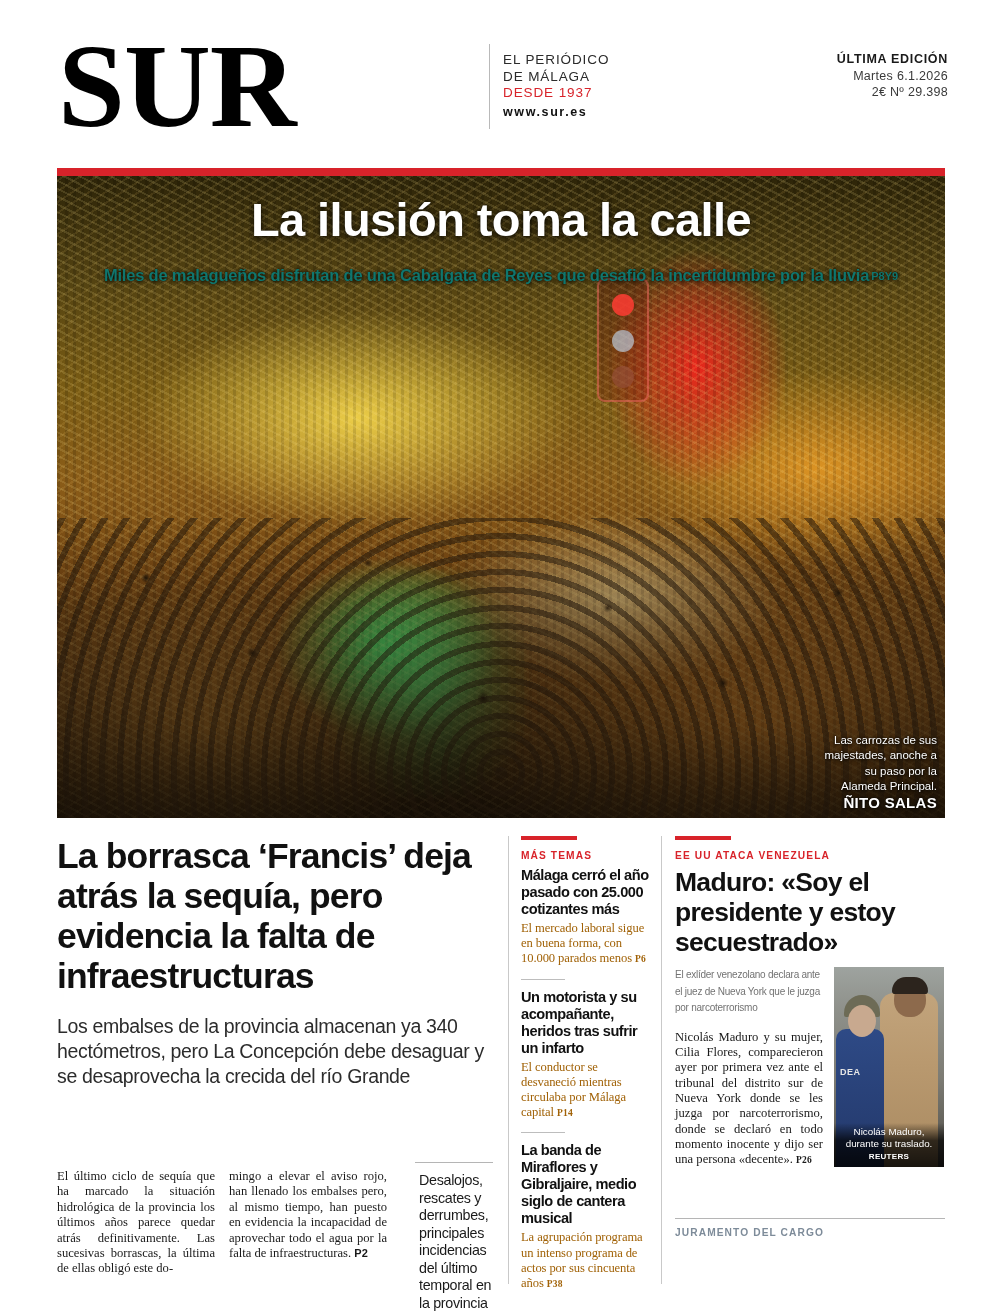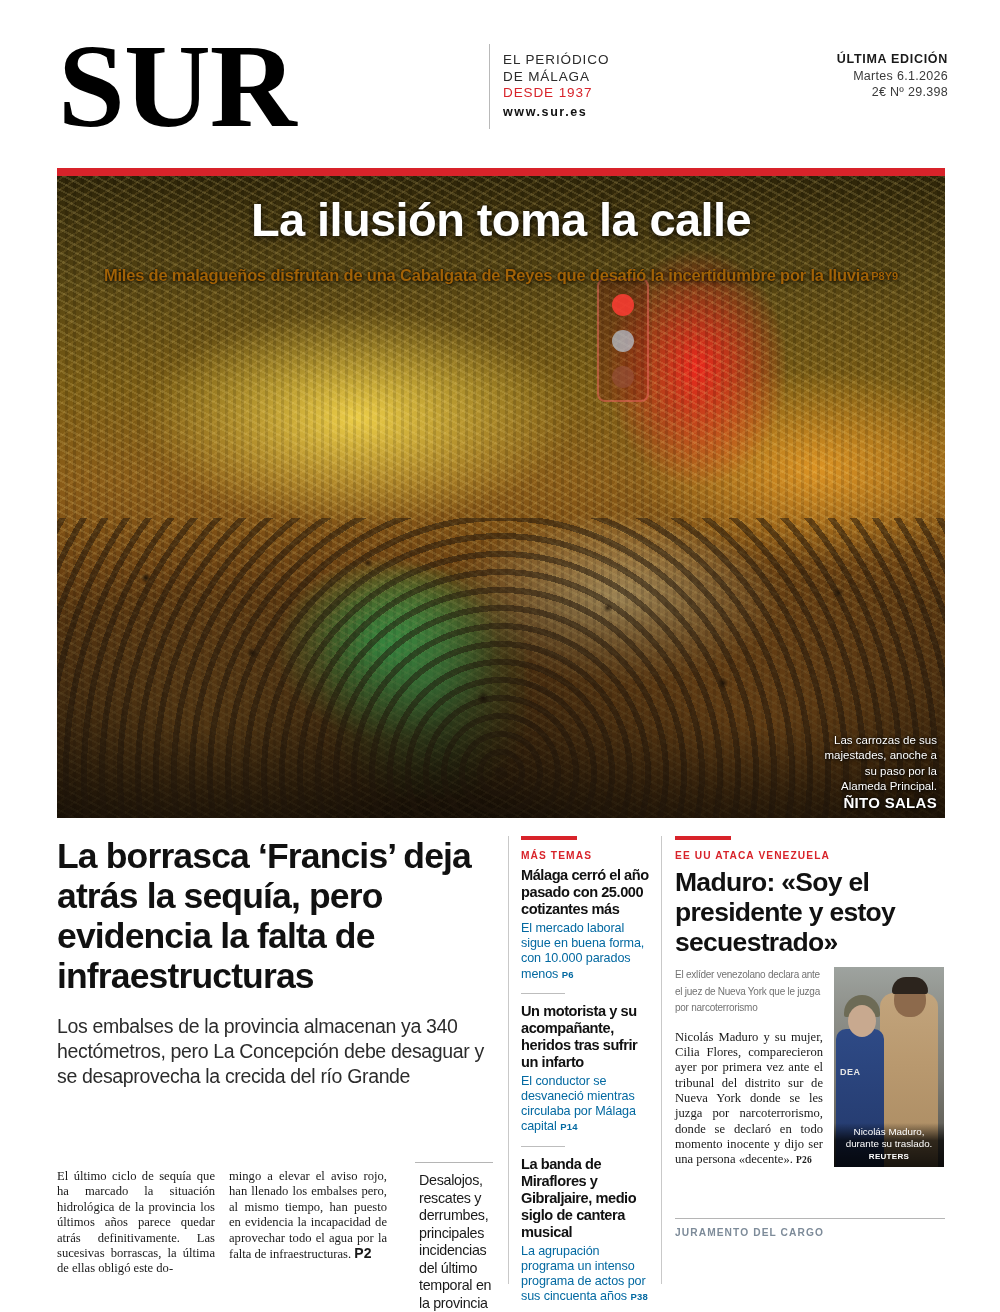--- a/index.html
+++ b/index.html
@@ -204,21 +204,21 @@
     position: absolute;
     left: 0; right: 0;
     top: 98px;
     text-align: center;
     z-index: 5;
   }
   .hero-sub p {
     margin: 0;
     font-size: 16.5px;
     font-weight: bold;
-    color: #a16207;
+    color: #0f766e;
     letter-spacing: -0.2px;
     text-shadow: 0 1px 5px rgba(0,0,0,0.85), 0 0 2px rgba(0,0,0,0.7);
   }
   .hero-sub .pageref {
     font-size: 11px;
     letter-spacing: 0;
     vertical-align: 1px;
     margin-left: 2px;
   }
   .hero-caption {
@@ -292,21 +292,21 @@
     font-family: "Liberation Serif", serif;
     font-size: 12.6px;
     line-height: 15.4px;
     color: #191919;
     text-align: justify;
     hyphens: auto;
   }
   .lead-body .pageref {
     font-family: "Liberation Sans", sans-serif;
     font-weight: bold;
-    font-size: 14px;
+    font-size: 11px;
   }
   .teaser-left {
     position: absolute;
     left: 358px;
     top: 326px;
     width: 90px;
   }
   .teaser-left .trule {
     width: 78px; height: 1px;
     background: #b5b5b5;
@@ -351,23 +351,24 @@
     font-size: 14.6px;
     line-height: 17px;
     font-weight: bold;
     letter-spacing: -0.45px;
     color: #111;
   }
   .mid-item p {
     margin: 0;
     font-size: 12.6px;
     line-height: 15.2px;
-    color: #0369a1;
+    color: #a16207;
     font-weight: 300;
     letter-spacing: -0.1px;
+    font-family: Liberation Serif, serif;
   }
   .mid-sep {
     width: 44px; height: 1px;
     background: #bdbdbd;
     margin: 9px 0 9px 0;
   }
   .pageref { font-weight: bold; font-size: 9.5px; letter-spacing: 0.2px; }
 
   
   .col-right {

